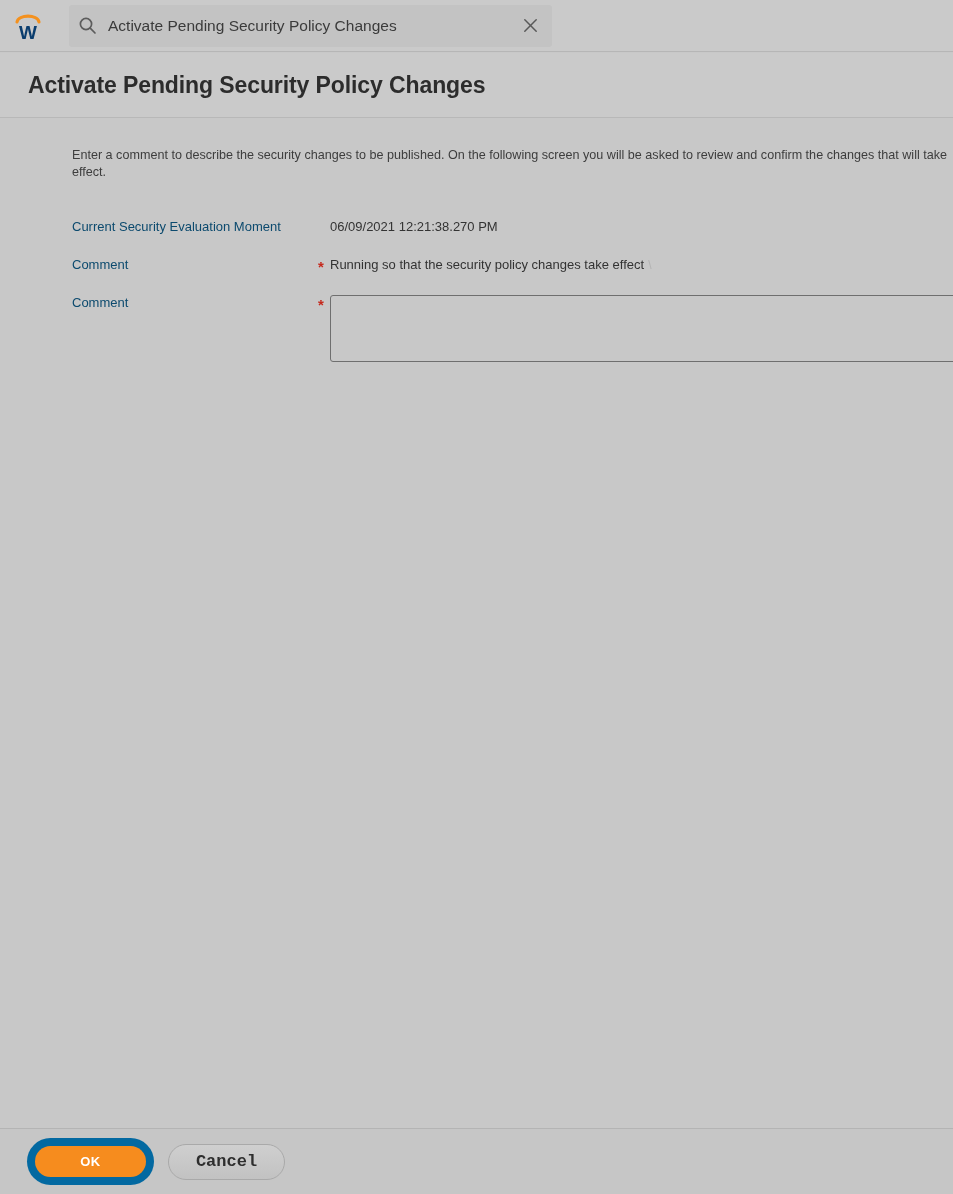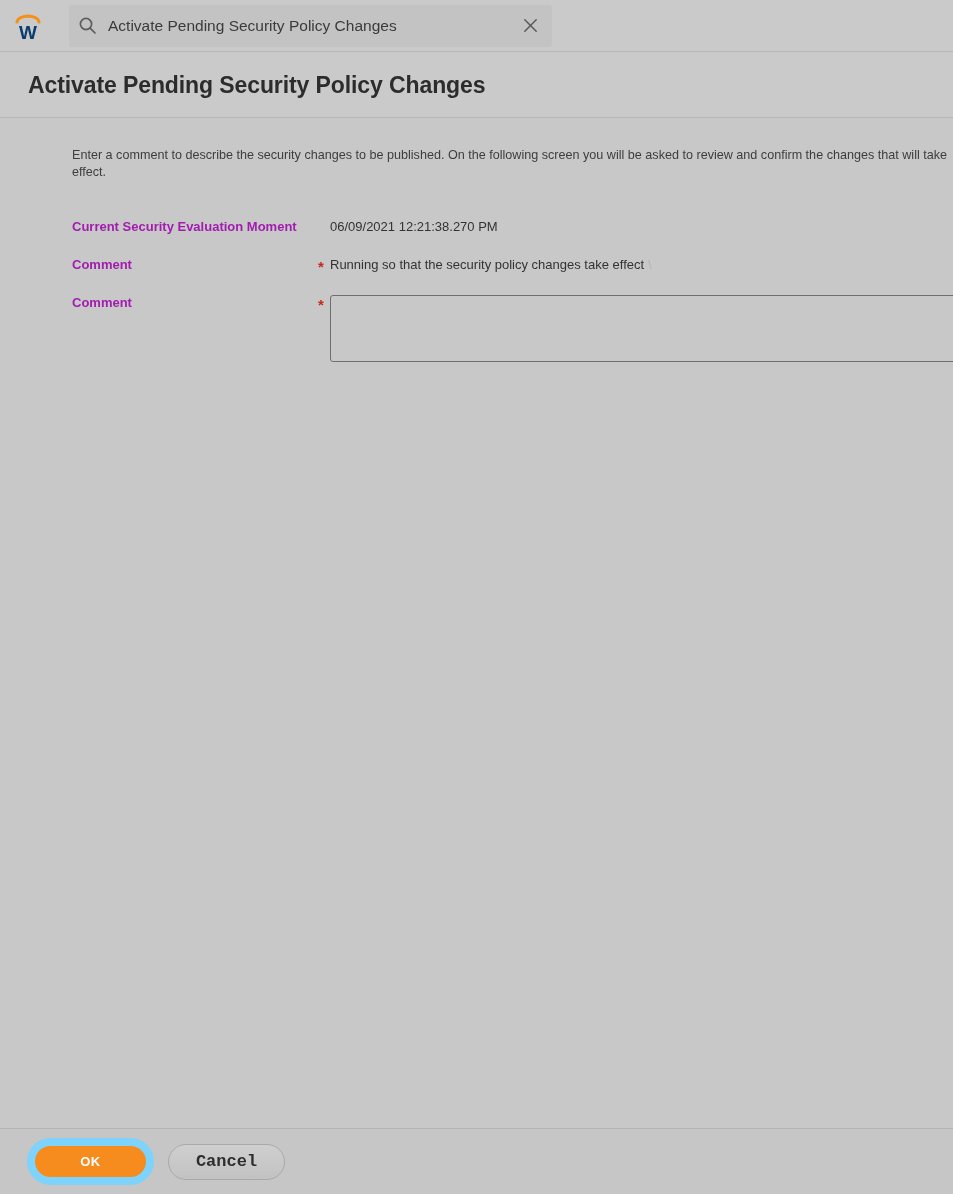--- a/index.html
+++ b/index.html
@@ -127,22 +127,22 @@
     align-items: flex-start;
     min-height: 28px;
     margin-bottom: 10px;
   }
   .form-row.tall { margin-bottom: 0; }
 
   .field-label {
     width: 240px;
     flex: 0 0 240px;
     font-size: 13px;
-    font-weight: bold;
-    color: #a21caf;
+    font-weight: normal;
+    color: #0c4a6e;
     padding-top: 2px;
     line-height: 1.3;
   }
   .req-col {
     width: 18px;
     flex: 0 0 18px;
     text-align: center;
     color: #c5281c;
     font-size: 15px;
     line-height: 1;
@@ -197,21 +197,21 @@
     background: #c6c6c6;
     border-top: 1px solid #b4b4b4;
     display: flex;
     align-items: center;
     padding-left: 27px;
   }
   .ok-focus {
     display: inline-flex;
     align-items: center;
     justify-content: center;
-    background: #7dd3fc;
+    background: #0369a1;
     border-radius: 24px;
     padding: 8px;
     margin-right: 14px;
   }
   .btn-ok {
     background: #f68c1e;
     border: 0;
     border-radius: 18px;
     color: #ffffff;
     font-family: "Liberation Sans", sans-serif;

